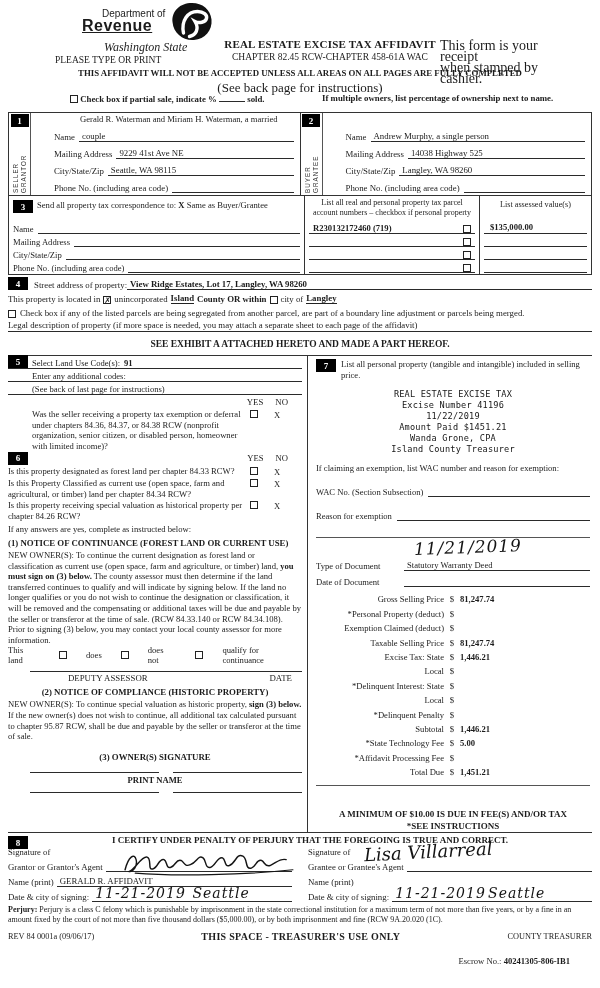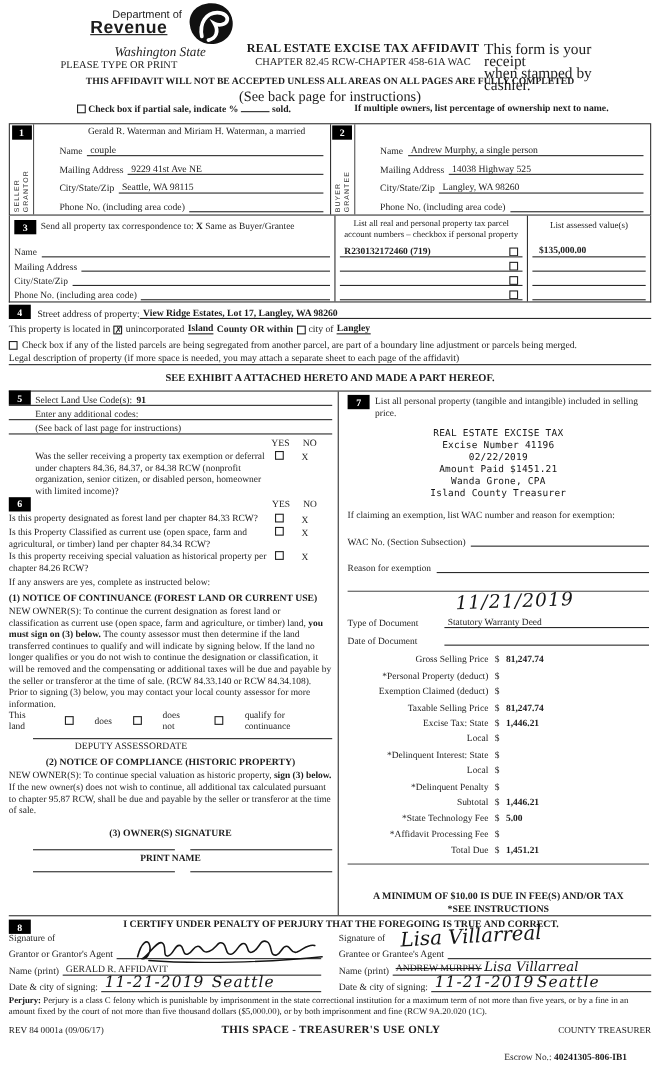--- a/index.html
+++ b/index.html
@@ -65,21 +65,21 @@
   .ynhead { display:flex; justify-content:flex-end; gap:12px; padding-right:14px; font-size:8.8px; height:13px; align-items:center; }
   .qrow { display:flex; margin-top:1px; }
   .qrow .qtext { flex:1; padding-right:6px; line-height:10.5px; }
   .qrow .ans { width:52px; display:flex; gap:16px; padding-top:1px; flex:none; }
   .s6head { display:flex; justify-content:space-between; align-items:center; height:14px; padding-right:14px; }
   .ifyes { margin-top:3px; }
   .nheading { font-weight:bold; font-size:8.8px; margin-top:4px; line-height:11px; }
   .npara { line-height:10.6px; margin-top:1px; text-align:left; }
   .landline { display:flex; align-items:center; gap:19px; margin-top:3px; height:13px; }
   .depline { border-top:1px solid #2a2a2a; margin:10px 0 0 22px; }
-  .deplabels { display:flex; padding:1px 10px 0 60px; font-size:8.8px; }
+  .deplabels { display:flex; justify-content:space-between; padding:1px 10px 0 60px; font-size:8.8px; }
   .center { text-align:center; }
   .sigpair { display:flex; gap:14px; margin:9px 0 0 22px; }
   .sigpair div { flex:1; border-top:1px solid #2a2a2a; }
   .printname { text-align:center; font-weight:bold; margin-top:2px; }
   
   .s7head { display:flex; gap:5px; align-items:flex-start; padding-top:2px; }
   .s7head .txt { line-height:10.5px; }
   .stamp { text-align:center; font-family:"DejaVu Sans Mono",monospace; font-size:8.6px; line-height:11px; letter-spacing:0.2px; margin:9px 0 8px; color:#161616; }
   .wacrow { display:flex; align-items:flex-end; margin-top:14px; }
   .div-dash { border-top:1px solid #555; margin-top:16px; }
@@ -381,21 +381,21 @@
     </div>
 
     <div class="rcol">
       <div class="s7head">
         <div class="numbox">7</div>
         <div class="txt">List all personal property (tangible and intangible) included in selling price.</div>
       </div>
       <div class="stamp">
         <div>REAL ESTATE EXCISE TAX</div>
         <div>Excise Number 41196</div>
-        <div>02/22/2019</div>
+        <div>11/22/2019</div>
         <div>Amount Paid $1451.21</div>
         <div>Wanda Grone, CPA</div>
         <div>Island County Treasurer</div>
       </div>
       <div>If claiming an exemption, list WAC number and reason for exemption:</div>
       <div class="wacrow">
         <span style="margin-right:5px">WAC No. (Section Subsection)</span>
         <span class="uline"></span>
       </div>
       <div class="wacrow">
@@ -512,21 +512,20 @@
       </div>
       <div class="sighalf">
         <div class="sigl1">Signature of</div>
         <div class="sigrow">
           <span class="lab">Grantee or Grantee's Agent</span>
           <span class="uline"></span>
           <span class="hand hw-grantee-sig">Lisa Villarreal</span>
         </div>
         <div class="sigrow">
           <span class="lab">Name (print)</span>
-          <span class="uline"><span class="struck">ANDREW MURPHY</span>&nbsp;<span class="hand hw-sm">Lisa Villarreal</span></span>
         </div>
         <div class="sigrow">
           <span class="lab">Date &amp; city of signing:</span>
           <span class="uline"><span class="hand hw-md">11-21-2019</span>&nbsp;<span class="hand hw-md">Seattle</span></span>
         </div>
       </div>
     </div>
   </div>
 
   <div class="perjury">

